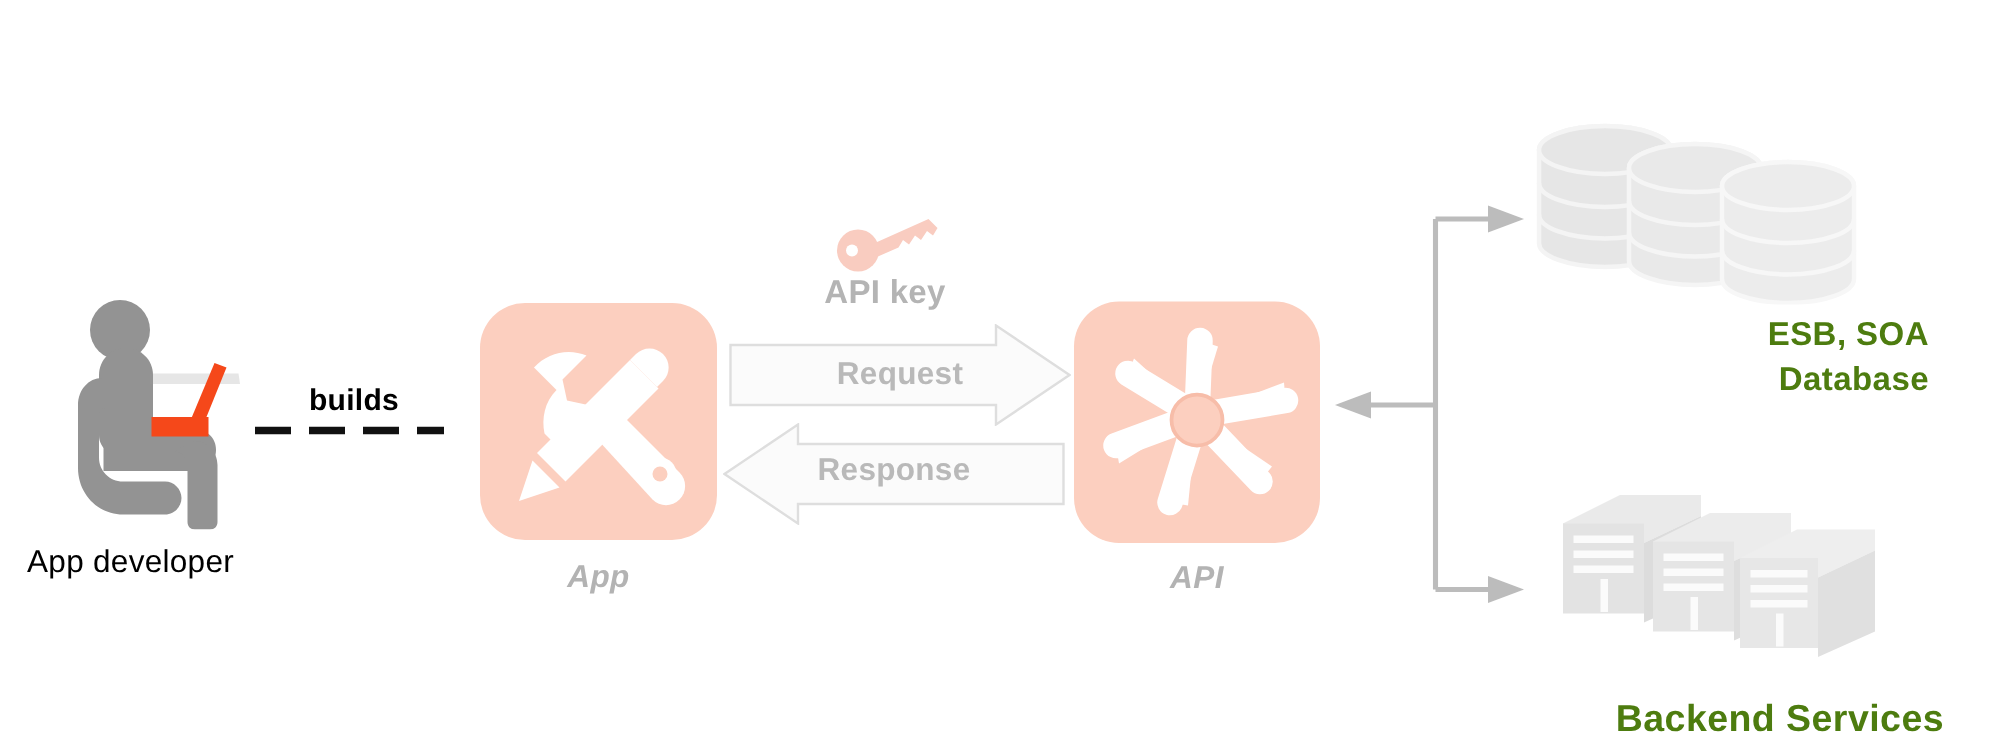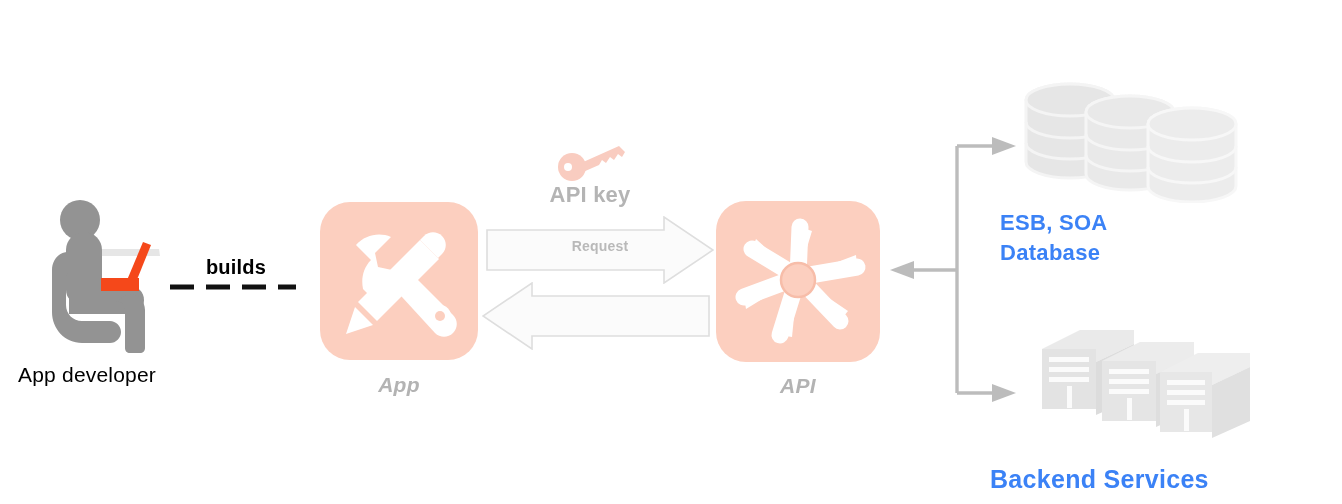--- a/index.html
+++ b/index.html
@@ -74,40 +74,40 @@
     font-size: 22px;
     font-weight: bold;
     color: #b4b4b4;
     letter-spacing: 0.2px;
   }
 
   
   #request-arrow  { left: 486px; top: 176px; width: 228px; height: 68px; }
   #response-arrow { left: 482px; top: 242px; width: 228px; height: 68px; }
   .flow-label {
-    font-size: 14px;
+    font-size: 21px;
     font-weight: bold;
     color: #b9b9b9;
     text-align: center;
     letter-spacing: 0.2px;
   }
   #request-label  { left: 510px; top: 198px; width: 180px; }
   #response-label { left: 506px; top: 262px; width: 180px; }
 
   
   #backend-connectors { left: 886px; top: 95px; width: 140px; height: 270px; }
 
   
   #database-icon { left: 1020px; top: 38px; width: 240px; height: 125px; }
   #servers-icon  { left: 1022px; top: 282px; width: 240px; height: 122px; }
 
   .backend-label {
     font-weight: bold;
-    color: #3b82f6;
-    text-align: left;
+    color: #4d7c0f;
+    text-align: right;
     letter-spacing: 0.3px;
   }
   #esb-label {
     left: 1000px; top: 168px;
     width: 286px;
     font-size: 22px;
     line-height: 30px;
   }
   #backend-services-label {
     left: 990px; top: 425px;
@@ -184,20 +184,21 @@
       <path d="M1 14 L178 14 L178 1 L227 34 L178 67 L178 54 L1 54 Z" fill="#fbfbfb" stroke="#dedede" stroke-width="1.6" stroke-linejoin="miter"></path>
     </svg>
   </div>
   <div class="abs flow-label" id="request-label">Request</div>
 
   <div class="abs" id="response-arrow">
     <svg viewBox="0 0 228 68" width="228" height="68" aria-hidden="true">
       <path d="M227 14 L50 14 L50 1 L1 34 L50 67 L50 54 L227 54 Z" fill="#fbfbfb" stroke="#dedede" stroke-width="1.6" stroke-linejoin="miter"></path>
     </svg>
   </div>
+  <div class="abs flow-label" id="response-label">Response</div>
 
   <div class="abs tile" id="api-tile"></div>
   <div class="abs" id="api-glyph">
     <svg viewBox="0 0 164 161" width="164" height="161" aria-hidden="true">
       <g stroke="#ffffff" stroke-width="17" stroke-linecap="round" stroke-linejoin="round" fill="none">
         <path d="M82 76 L84 26"></path>
         <path d="M82 76 L36 48"></path>
         <path d="M82 76 L28 96"></path>
         <path d="M82 76 L64 134"></path>
         <path d="M82 76 L124 120"></path>

